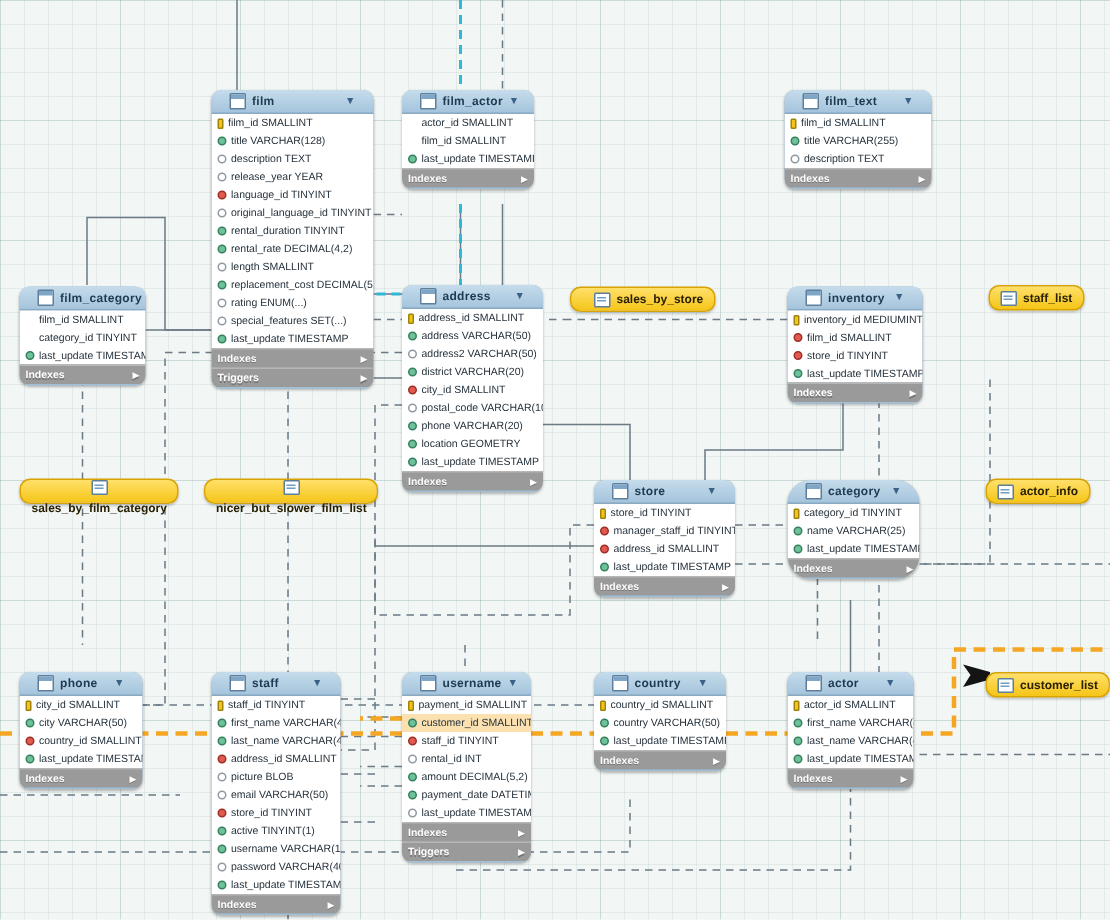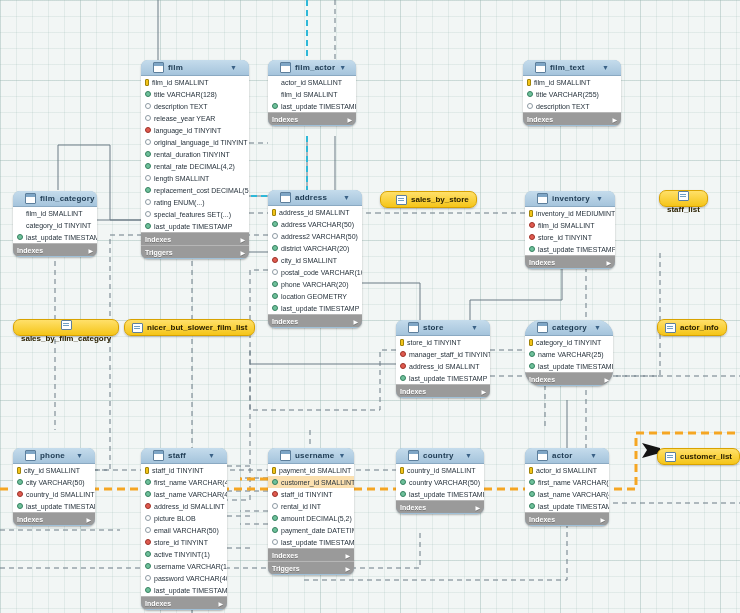--- a/index.html
+++ b/index.html
@@ -642,29 +642,29 @@
         </div>
         <div class="sect">
           <span>Indexes</span>
           <span class="arw">▶</span>
         </div>
       </div>
       <div class="view" style="left: 380px; top: 191px; padding-left: 15px;">
         <span class="vicon"></span>
         <span class="vname">sales_by_store</span>
       </div>
-      <div class="view" style="left: 659px; top: 190px; flex-direction: column;">
+      <div class="view" style="left: 659px; top: 190px;">
         <span class="vicon"></span>
         <span class="vname">staff_list</span>
       </div>
       <div class="view" style="left: 13px; top: 319px; flex-direction: column;">
         <span class="vicon"></span>
         <span class="vname">sales_by_film_category</span>
       </div>
-      <div class="view" style="left: 124px; top: 319px;">
+      <div class="view" style="left: 136px; top: 319px; flex-direction: column;">
         <span class="vicon"></span>
         <span class="vname">nicer_but_slower_film_list</span>
       </div>
       <div class="view" style="left: 657px; top: 319px;">
         <span class="vicon"></span>
         <span class="vname">actor_info</span>
       </div>
       <div class="view" style="left: 657px; top: 448px;">
         <span class="vicon"></span>
         <span class="vname">customer_list</span>

